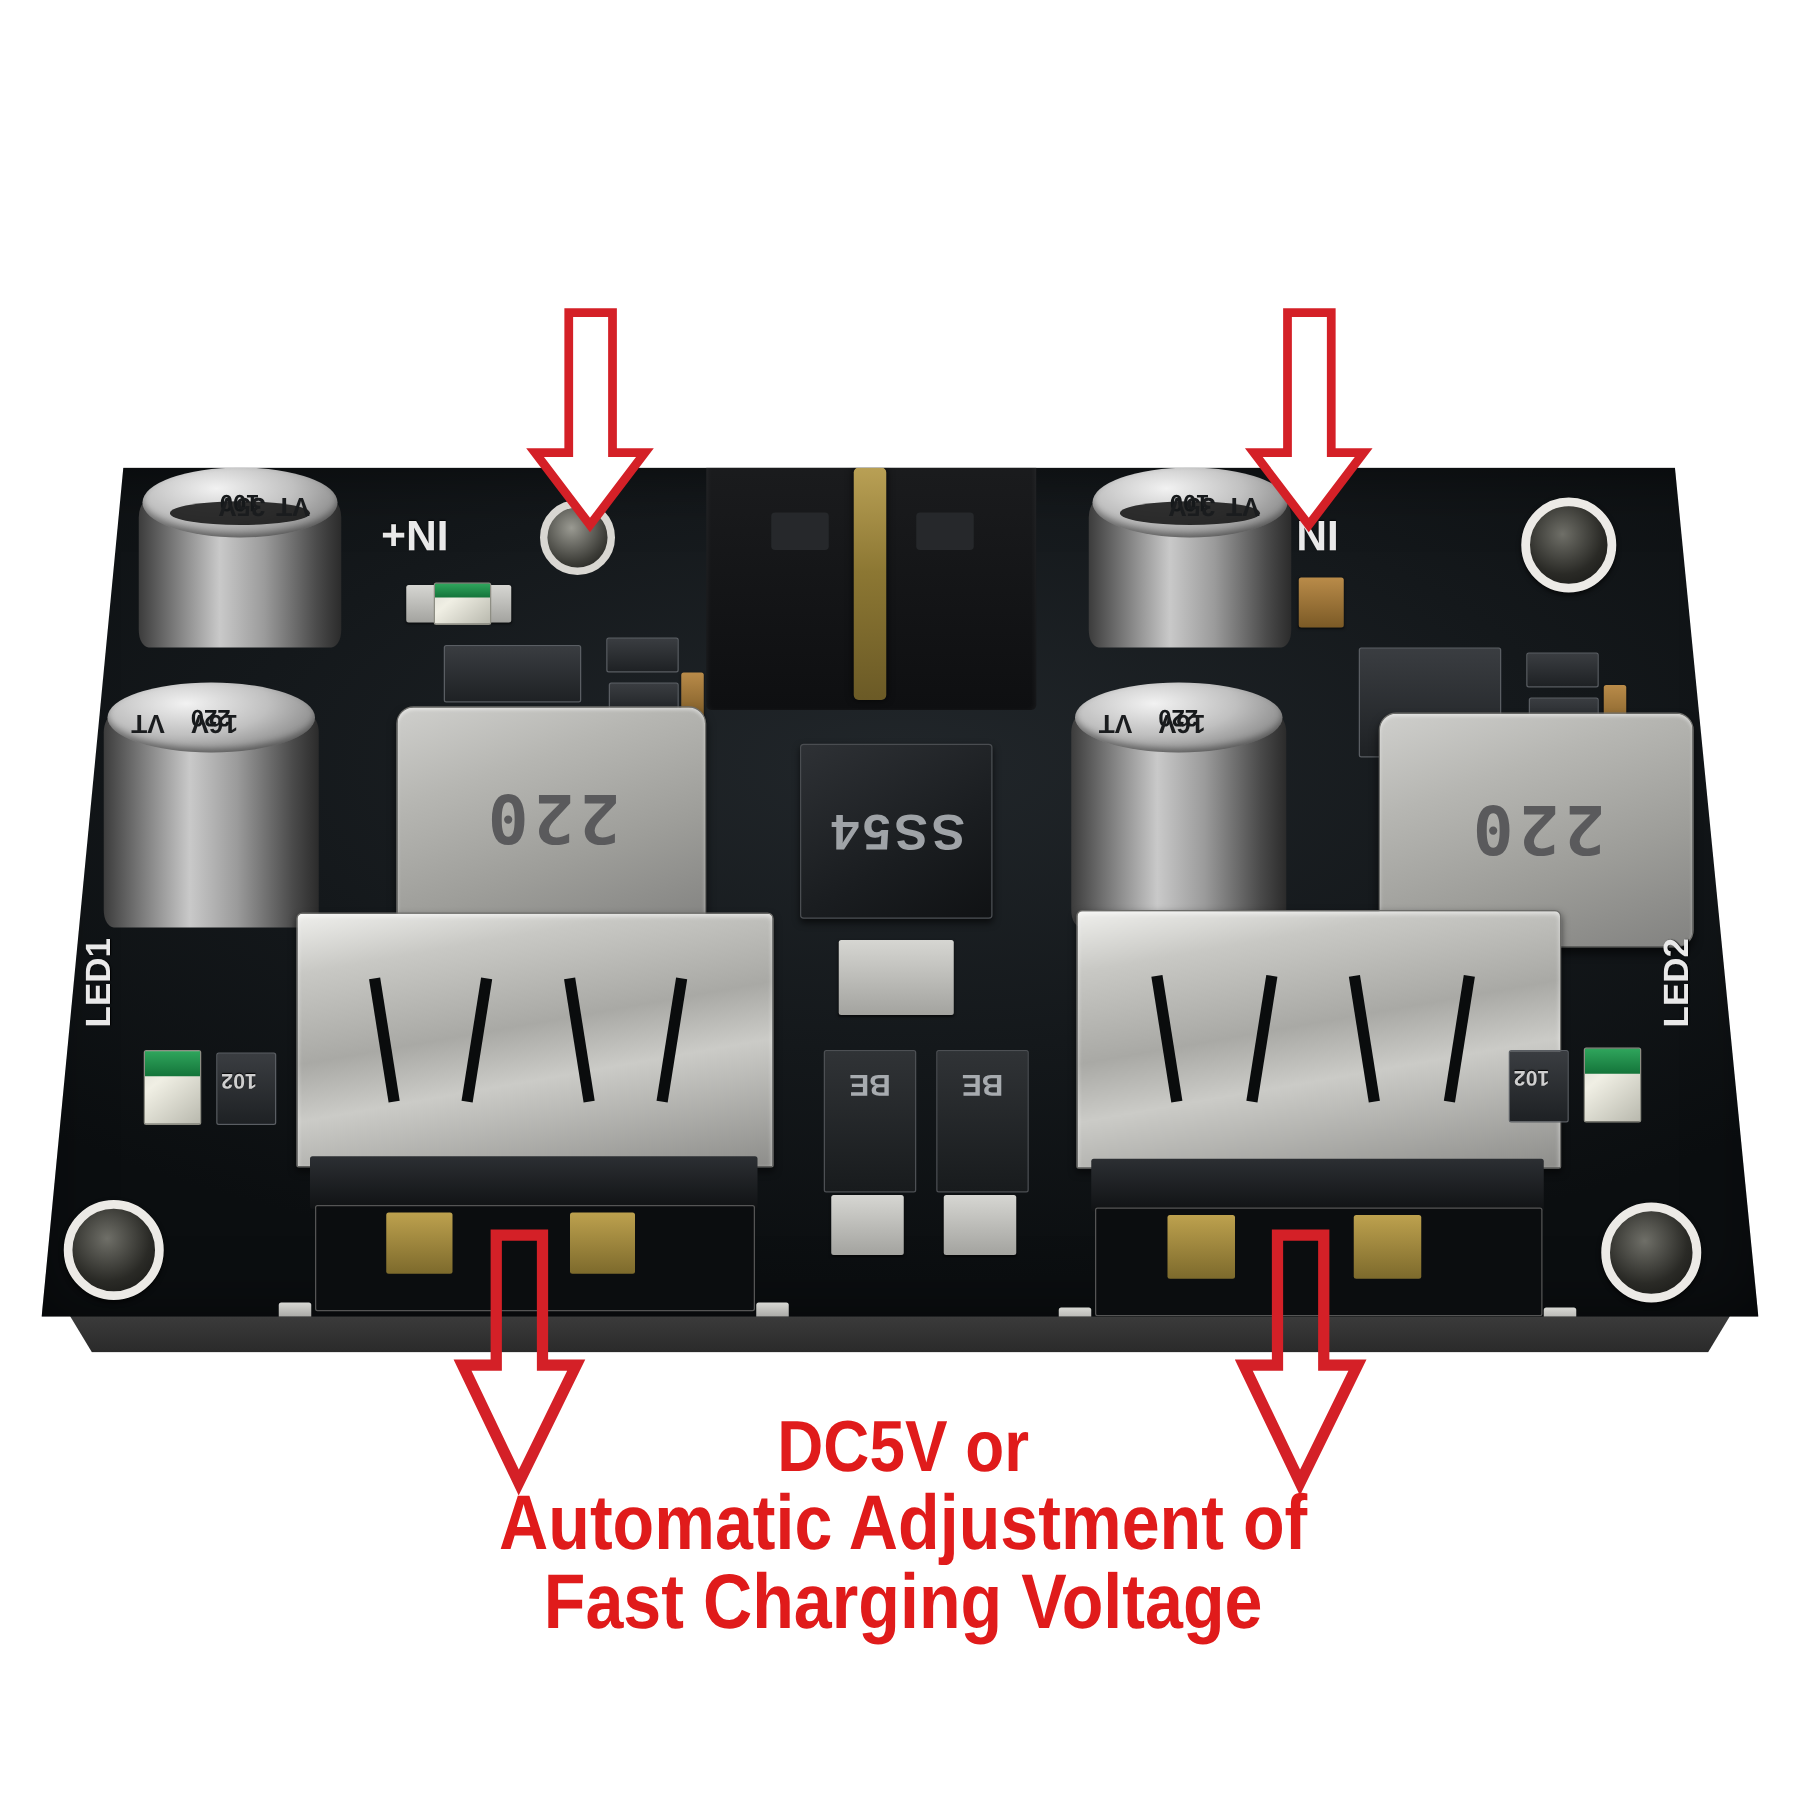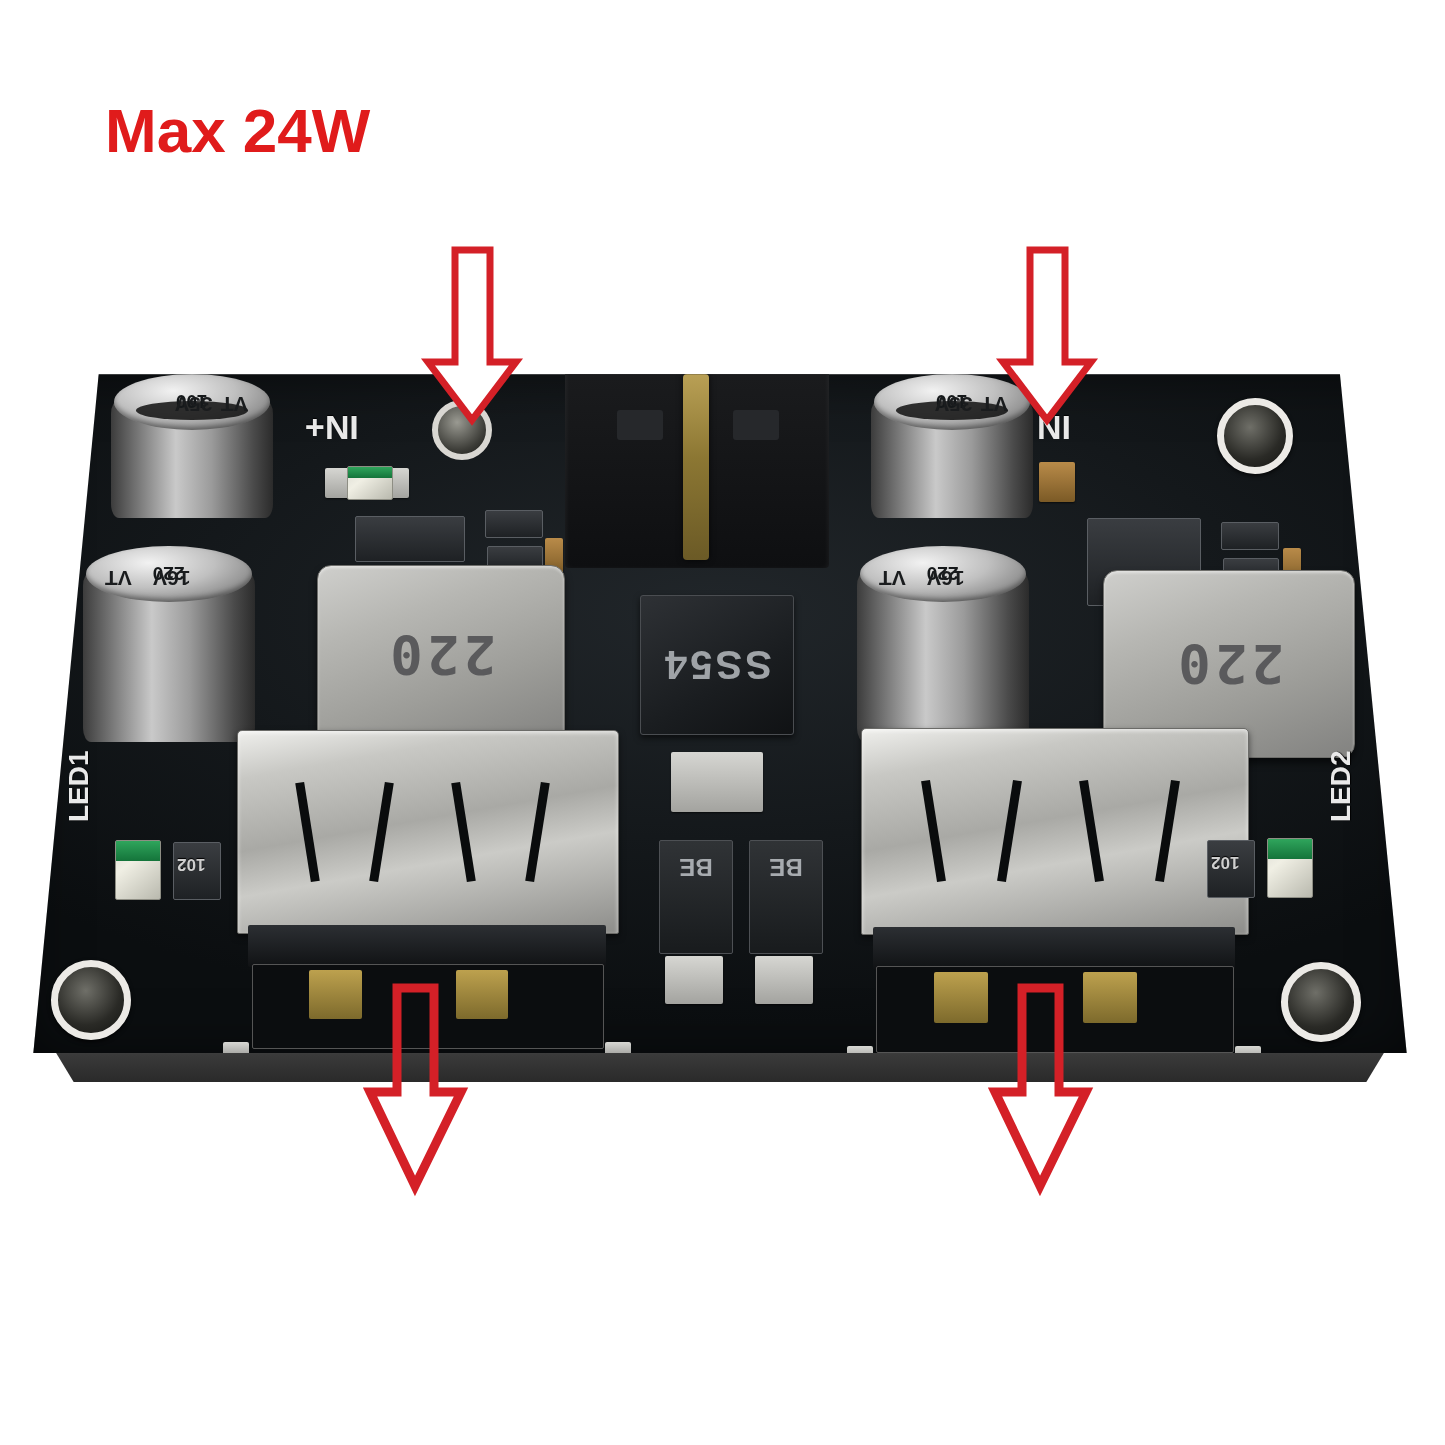--- a/index.html
+++ b/index.html
@@ -279,16 +279,20 @@
 
     <polygon points="455,250 490,250 490,362 516,362 472,420 428,362 455,362" fill="#ffffff" stroke="#d42027" stroke-width="7" stroke-linejoin="miter"></polygon>
 
     <polygon points="1030,250 1065,250 1065,362 1091,362 1047,420 1003,362 1030,362" fill="#ffffff" stroke="#d42027" stroke-width="7" stroke-linejoin="miter"></polygon>
 
     <polygon points="397,988 434,988 434,1092 461,1092 415,1186 370,1092 397,1092" fill="none" stroke="#d42027" stroke-width="9" stroke-linejoin="miter"></polygon>
 
     <polygon points="1022,988 1059,988 1059,1092 1086,1092 1040,1186 995,1092 1022,1092" fill="none" stroke="#d42027" stroke-width="9" stroke-linejoin="miter"></polygon>
   </svg>
 
-  <div class="anno" id="max-w">Max 24W</div>
-
+
+  <div id="bottom-block">
+    <div id="l1">DC5V or</div>
+    <div id="l2">Automatic Adjustment of</div>
+    <div id="l3">Fast Charging Voltage</div>
+  </div>
 
 </div>
 
 </body></html>

